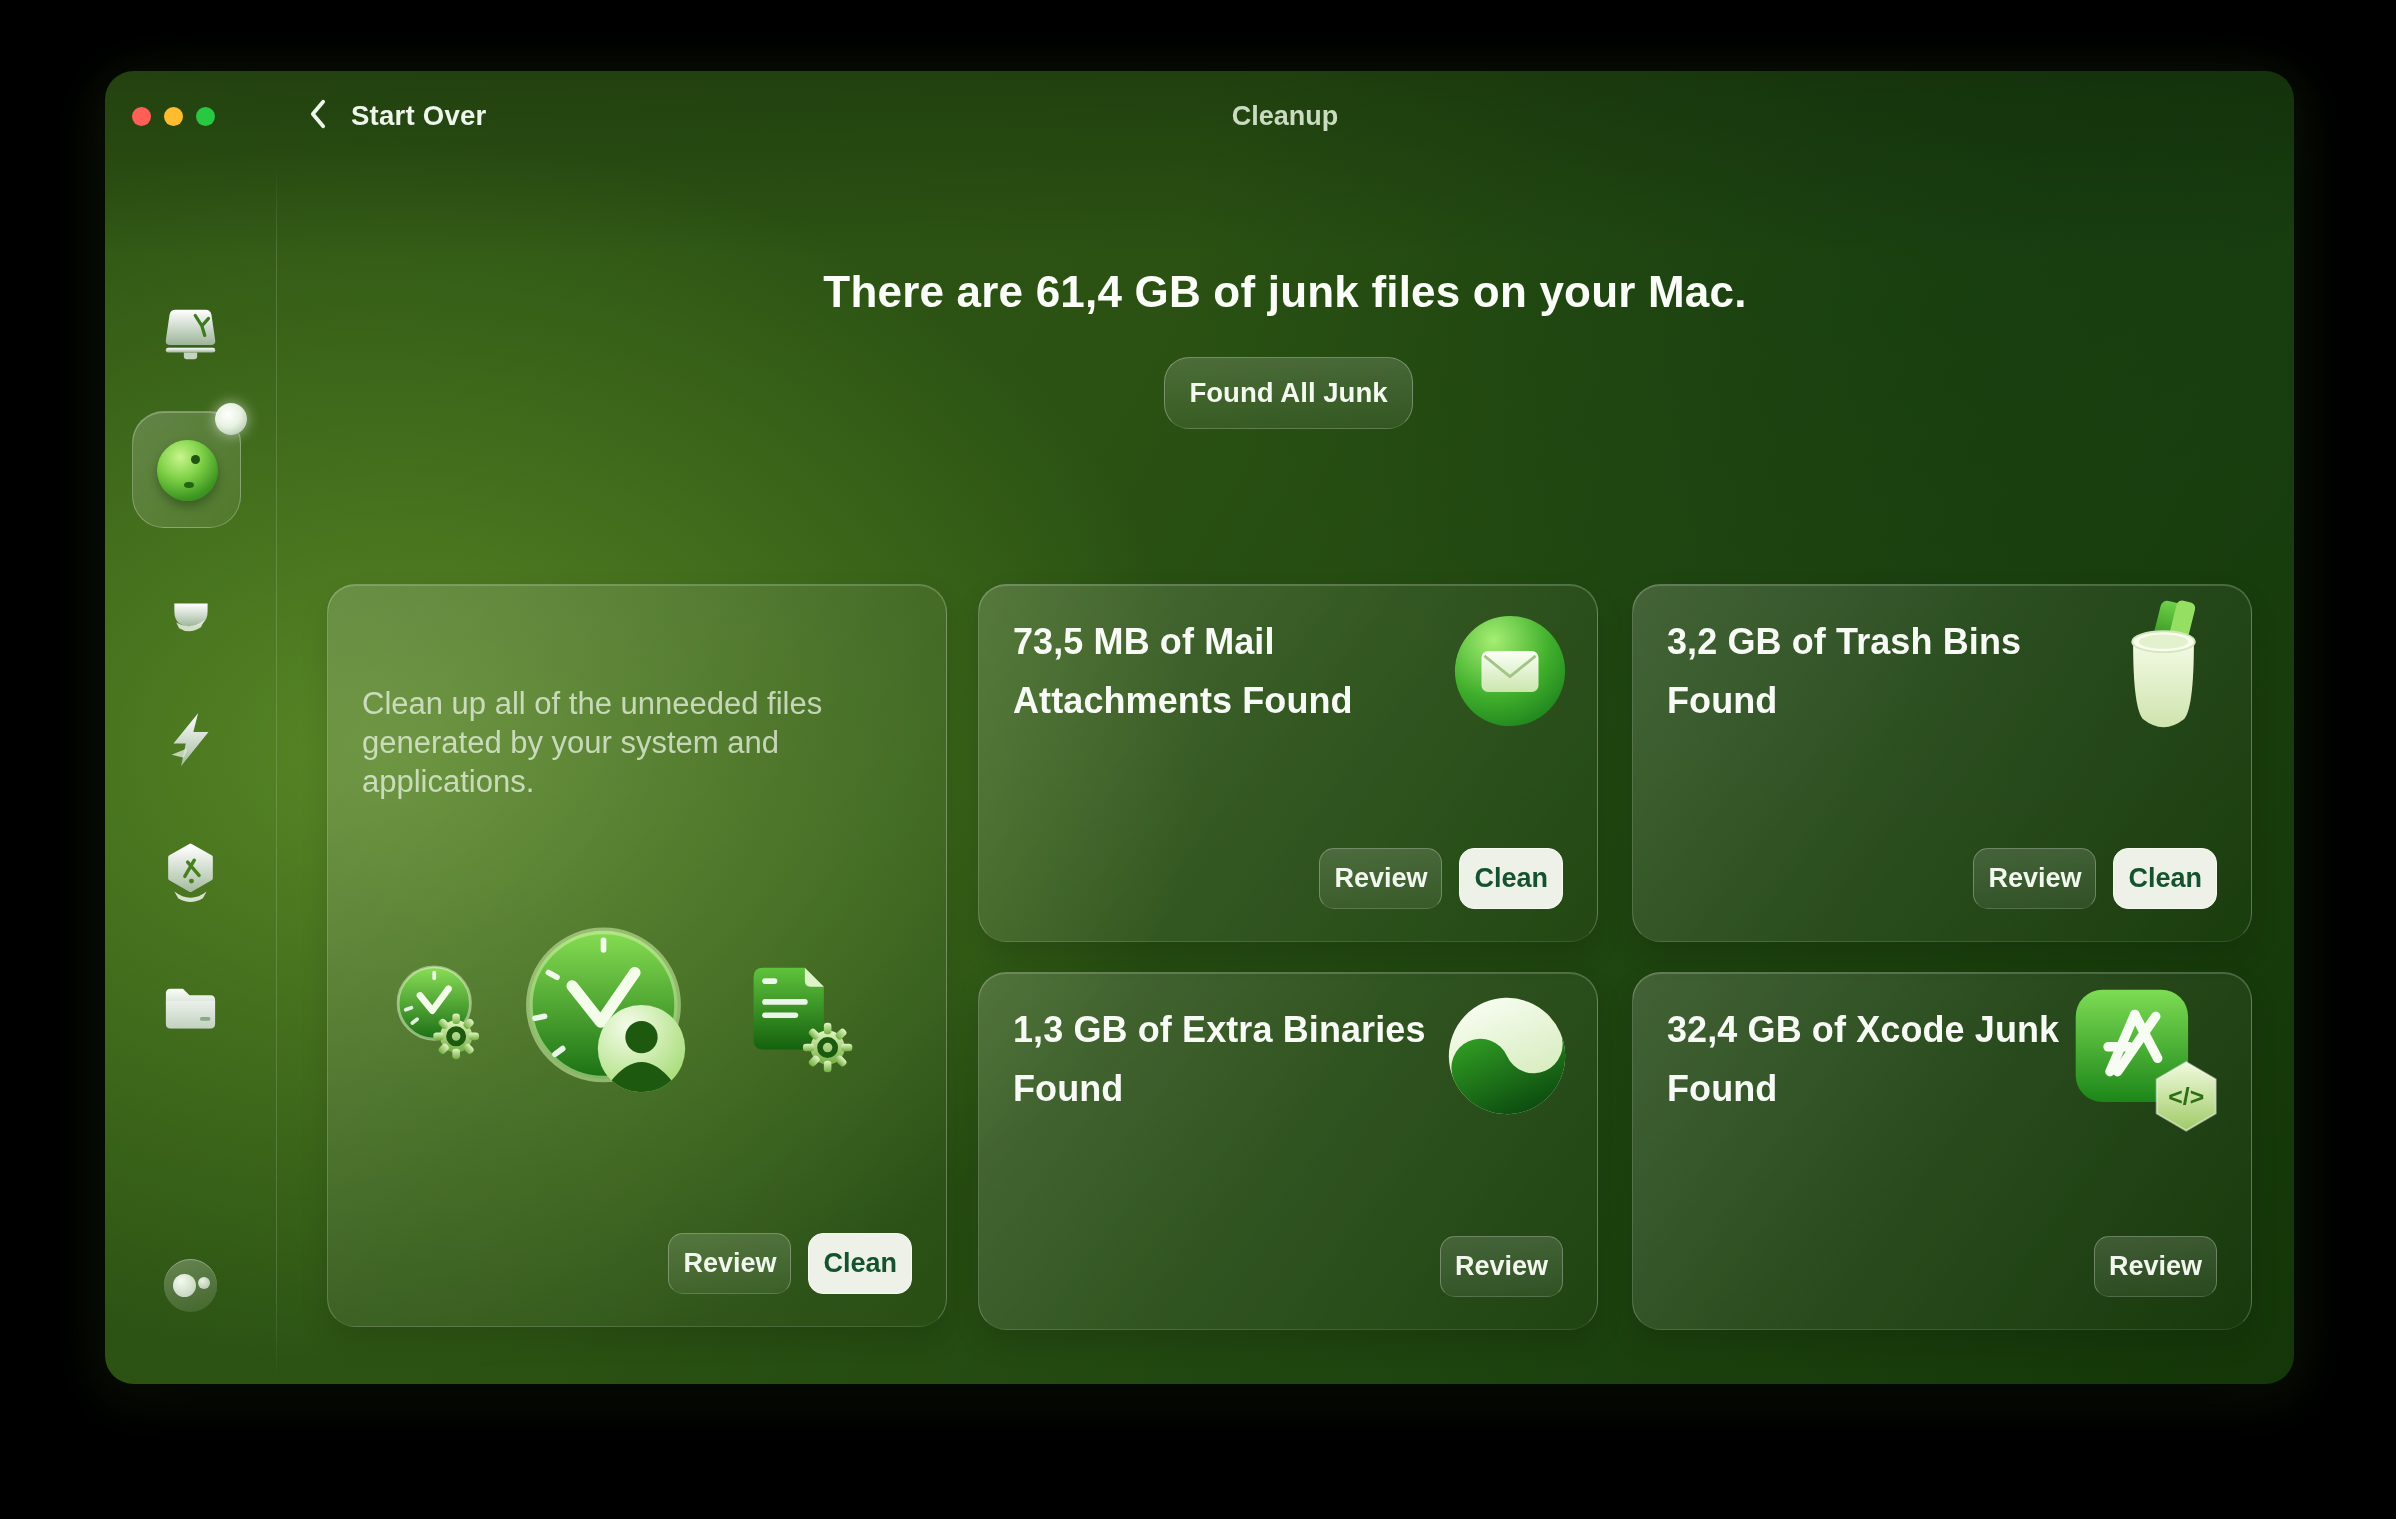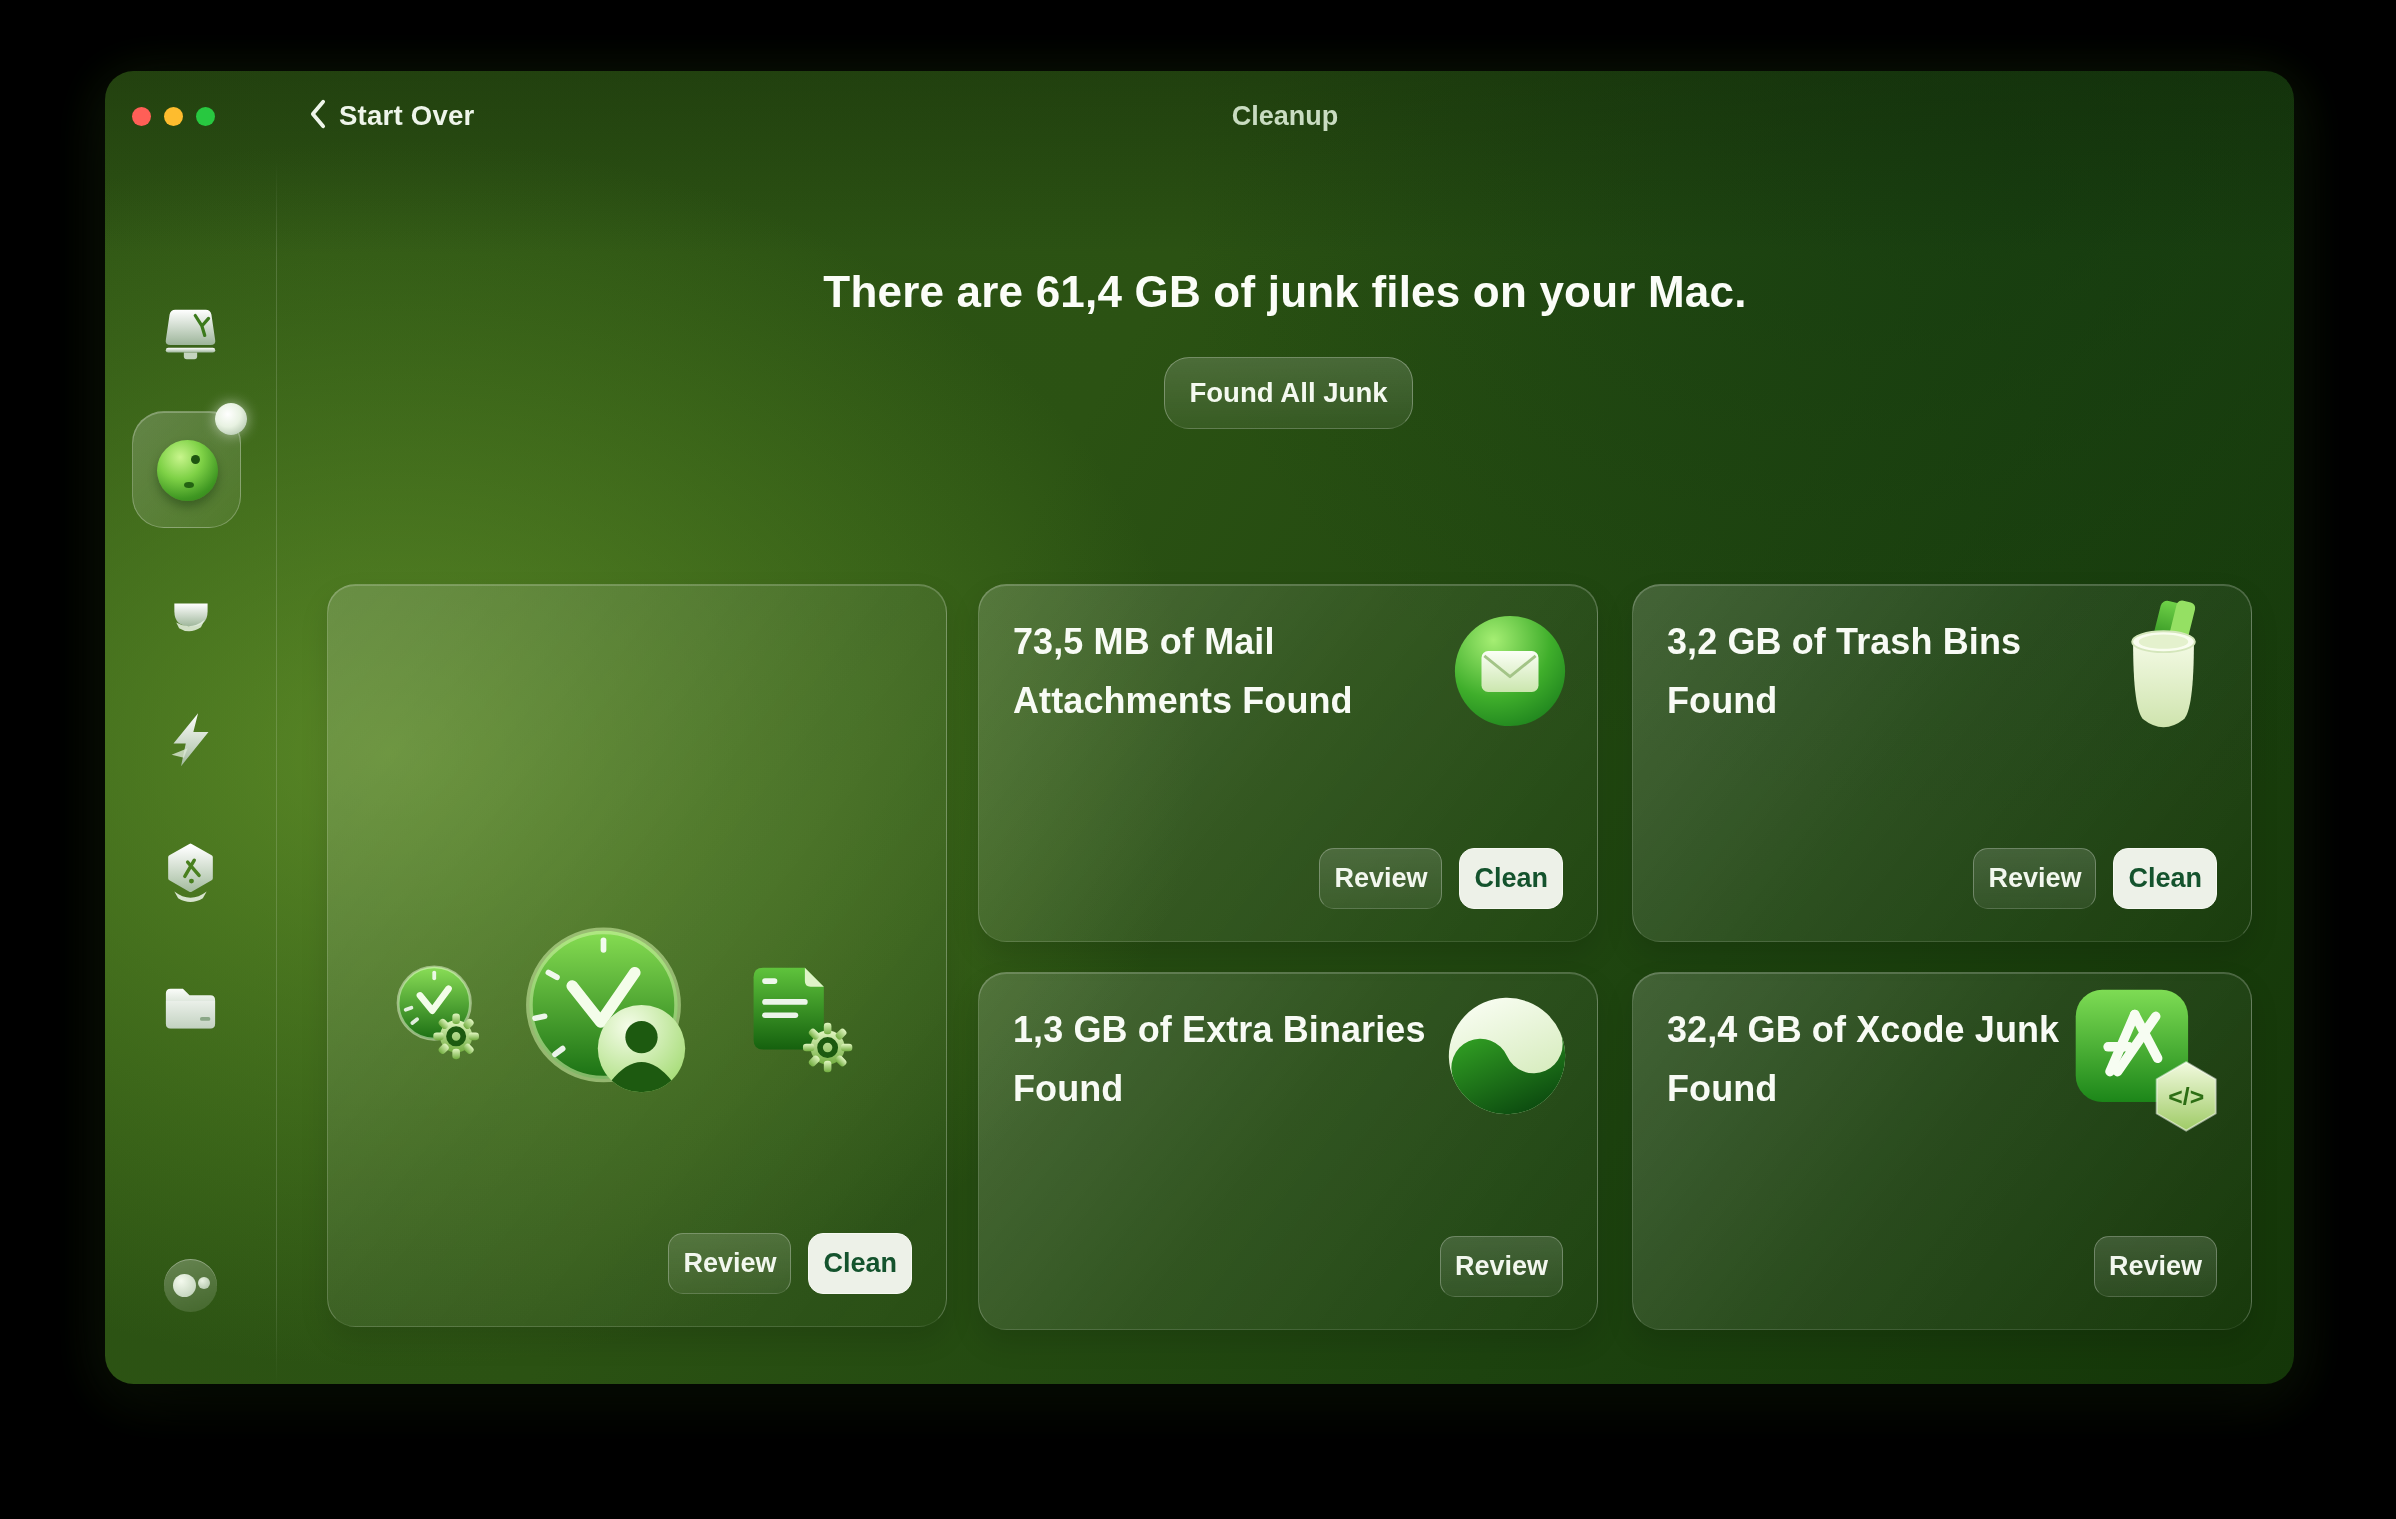--- a/index.html
+++ b/index.html
@@ -13,21 +13,21 @@
       linear-gradient(120deg, #2e5414 0%, #2b5213 40%, #1d430f 72%, #143608 100%);
     box-shadow: 0 28.5px 86px rgba(0,0,0,0.85), 0 9.5px 57px rgba(80,140,40,0.28);
     overflow:hidden;}
   .divider{position:absolute;left:171px;top:90px;bottom:0;width:1px;
     background:linear-gradient(180deg, rgba(255,255,255,0) 0%, rgba(255,255,255,0.15) 8%, rgba(255,255,255,0.15) 92%, rgba(255,255,255,0) 100%);}
   
   .traffic{position:absolute;top:36px;width:19px;height:19px;border-radius:50%;}
   .t-red{left:27px;background:#ff5f57;}
   .t-yellow{left:59px;background:#febc2e;}
   .t-green{left:91px;background:#28c840;}
-  .back-btn{position:absolute;left:202px;top:27px;display:flex;align-items:flex-end;gap:11px;cursor:default;}
+  .back-btn{position:absolute;left:202px;top:27px;display:flex;align-items:flex-end;gap:23px;cursor:default;}
   .back-label{color:#eef5ea;font-size:27.6px;font-weight:700;letter-spacing:0.2px;line-height:34px;}
   .win-title{position:absolute;left:171px;top:29.5px;width:2018px;text-align:center;
     color:#c9dcc1;font-size:27px;font-weight:700;}
   
   .headline{position:absolute;left:171px;top:196px;width:2018px;text-align:center;
     color:#fbfdf8;font-size:44px;font-weight:700;letter-spacing:0.2px;}
   .review-all{position:absolute;left:1059px;top:286px;width:247px;height:70px;border-radius:25px;
     background:linear-gradient(180deg, rgba(255,255,255,0.16), rgba(255,255,255,0.07));
     border:1.4px solid rgba(255,255,255,0.30);border-bottom-color:rgba(255,255,255,0.12);
     color:#f4f9f0;font-size:27.6px;font-weight:700;display:flex;align-items:center;justify-content:center;}
@@ -195,20 +195,21 @@
       <span>
         <div class="bub1"></div>
         <div class="bub2"></div>
       </span>
     </div>
 
     <div class="headline">There are 61,4 GB of junk files on your Mac.</div>
     <div class="review-all">Found All Junk</div>
 
     <div class="card" style="left:222px;top:513px;width:618px;height:741px;">
+      <div class="card-desc">Clean up all of the unneeded files generated by your system and applications.</div>
 
       <div class="card-icon" style="left:67px;top:379px;">
         <svg width="88" height="99" viewBox="0 0 92 104">
           <defs>
             <linearGradient id="ckS" x1="0" y1="0" x2="0" y2="1">
               <stop offset="0" stop-color="#8ade57"></stop>
                 <stop offset="1" stop-color="#1c6f14"></stop>
             </linearGradient>
             <linearGradient id="grS" x1="0" y1="0" x2="0" y2="1">
               <stop offset="0" stop-color="#e2f7c2"></stop>

